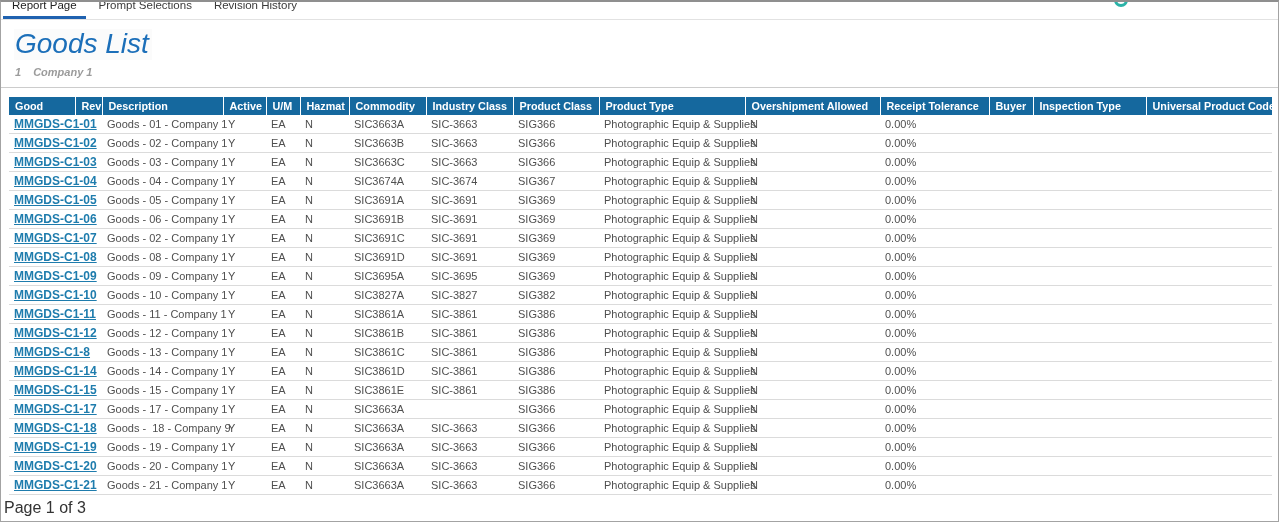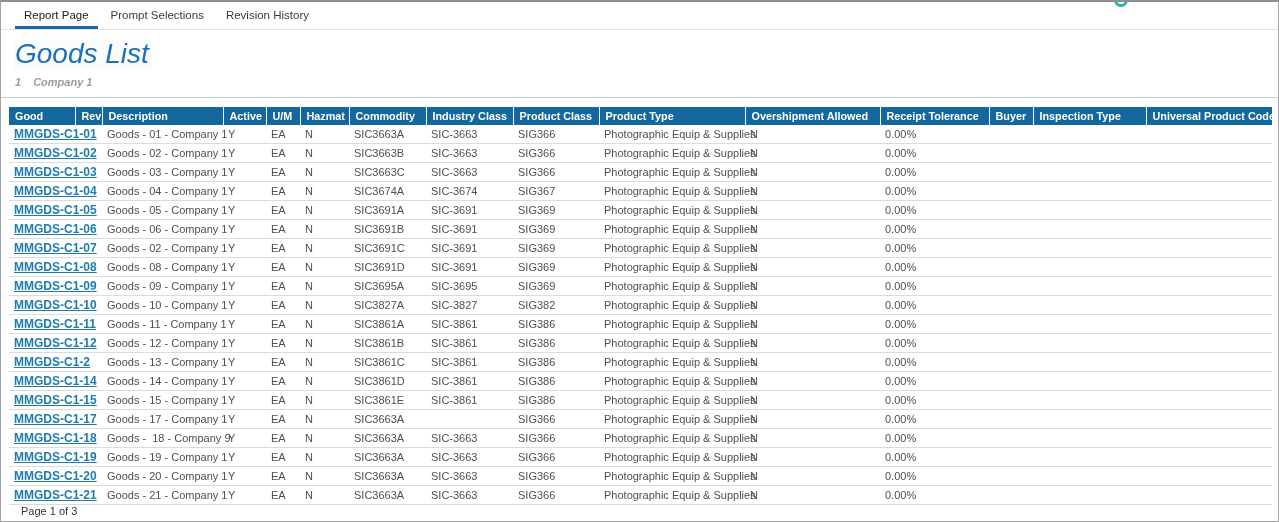--- a/index.html
+++ b/index.html
@@ -9,24 +9,23 @@
     background:#ffffff;
     border:1px solid #a3a3a3;
     border-top:2px solid #8f8f8f;
     font-family:"Liberation Sans", sans-serif;
     position:relative;
     overflow:hidden;
   }
 
   
   .tabbar {
-    height:28px;
+    height:18px;
     display:flex;
     align-items:flex-end;
-    padding-left:12px;
     border-bottom:1px solid #e2e2e2;
     position:relative;
     background:#fff;
   }
   .tab {
     font-size:11.5px;
     color:#3a3a3a;
     padding:0 11px 8px 11px;
     position:relative;
     cursor:pointer;
@@ -107,22 +106,22 @@
     font-size:12px;
     font-weight:bold;
     text-decoration:underline;
     letter-spacing:0;
     white-space:nowrap;
   }
 
   
   .page-footer {
     position:absolute;
-    left:20px; bottom:4px;
-    font-size:11px;
+    left:3px; bottom:4px;
+    font-size:16px;
     color:#333333;
   }
 </style>
 </head>
 <body>
 
 <div class="tabbar">
   <div class="tab active">Report Page</div>
   <div class="tab">Prompt Selections</div>
   <div class="tab">Revision History</div>
@@ -373,21 +372,21 @@
         <td>SIC-3861</td>
         <td>SIG386</td>
         <td>Photographic Equip &amp; Supplies</td>
         <td>N</td>
         <td>0.00%</td>
         <td></td>
         <td></td>
         <td></td>
       </tr>
       <tr>
-        <td><a href="#" class="good-link">MMGDS-C1-2</a></td>
+        <td><a href="#" class="good-link">MMGDS-C1-8</a></td>
         <td></td>
         <td>Goods - 13 - Company 1</td>
         <td>Y</td>
         <td>EA</td>
         <td>N</td>
         <td>SIC3861C</td>
         <td>SIC-3861</td>
         <td>SIG386</td>
         <td>Photographic Equip &amp; Supplies</td>
         <td>N</td>

